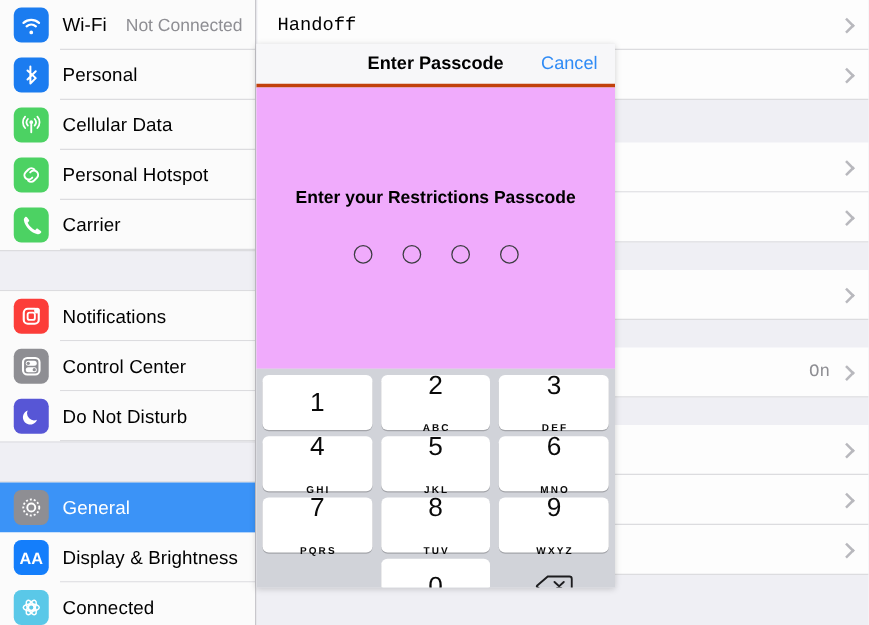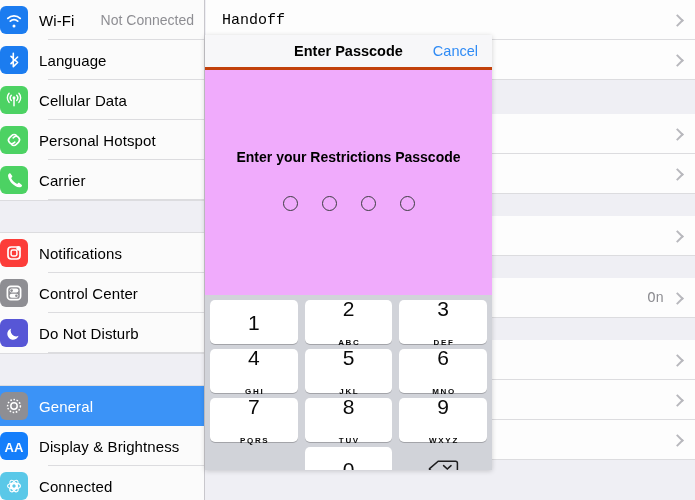--- a/index.html
+++ b/index.html
@@ -21,20 +21,21 @@
     position: absolute; left: 0; top: 0;
     width: 205px; height: 500px;
     background: #fbfbfb;
     border-right: 1px solid #c8c7cc;
   }
   .side-row {
     position: relative;
     height: 40px;
     display: flex;
     align-items: center;
+    padding-left: 11px;
     background: #fbfbfb;
   }
   .side-row::after {
     content: "";
     position: absolute;
     left: 48px; right: 0; bottom: 0;
     height: 1px;
     background: #dcdcdf;
   }
   .side-row.selected {
@@ -252,21 +253,21 @@
       <span class="side-label">Wi-Fi</span>
       <span class="side-value">Not Connected</span>
     </div>
 
     <div class="side-row">
       <span class="side-icon" style="background:#1b7cf0">
         <svg width="20" height="20" viewBox="0 0 20 20">
             <path d="M9.3 3.2v13.6l4.3-4.3L7 6.4M7 13.6l6.6-6.6" stroke="#fff" stroke-width="1.6" fill="none" stroke-linejoin="round" stroke-linecap="round"></path>
           </svg>
       </span>
-      <span class="side-label">Language</span>
+      <span class="side-label">Personal</span>
     </div>
 
     <div class="side-row">
       <span class="side-icon" style="background:#4cd263">
         <svg width="22" height="22" viewBox="0 0 22 22">
             <path d="M11 7.2a1.5 1.5 0 1 1 0 3 1.5 1.5 0 0 1 0-3z" fill="#fff"></path>
             <path d="M11 10.5v6.3" stroke="#fff" stroke-width="1.5" stroke-linecap="round"></path>
             <path d="M8.3 6.2a4 4 0 0 0 0 5.3M13.7 6.2a4 4 0 0 1 0 5.3" stroke="#fff" stroke-width="1.4" fill="none" stroke-linecap="round"></path>
             <path d="M6.1 4.3a6.8 6.8 0 0 0 0 9.1M15.9 4.3a6.8 6.8 0 0 1 0 9.1" stroke="#fff" stroke-width="1.4" fill="none" stroke-linecap="round"></path>
           </svg>

